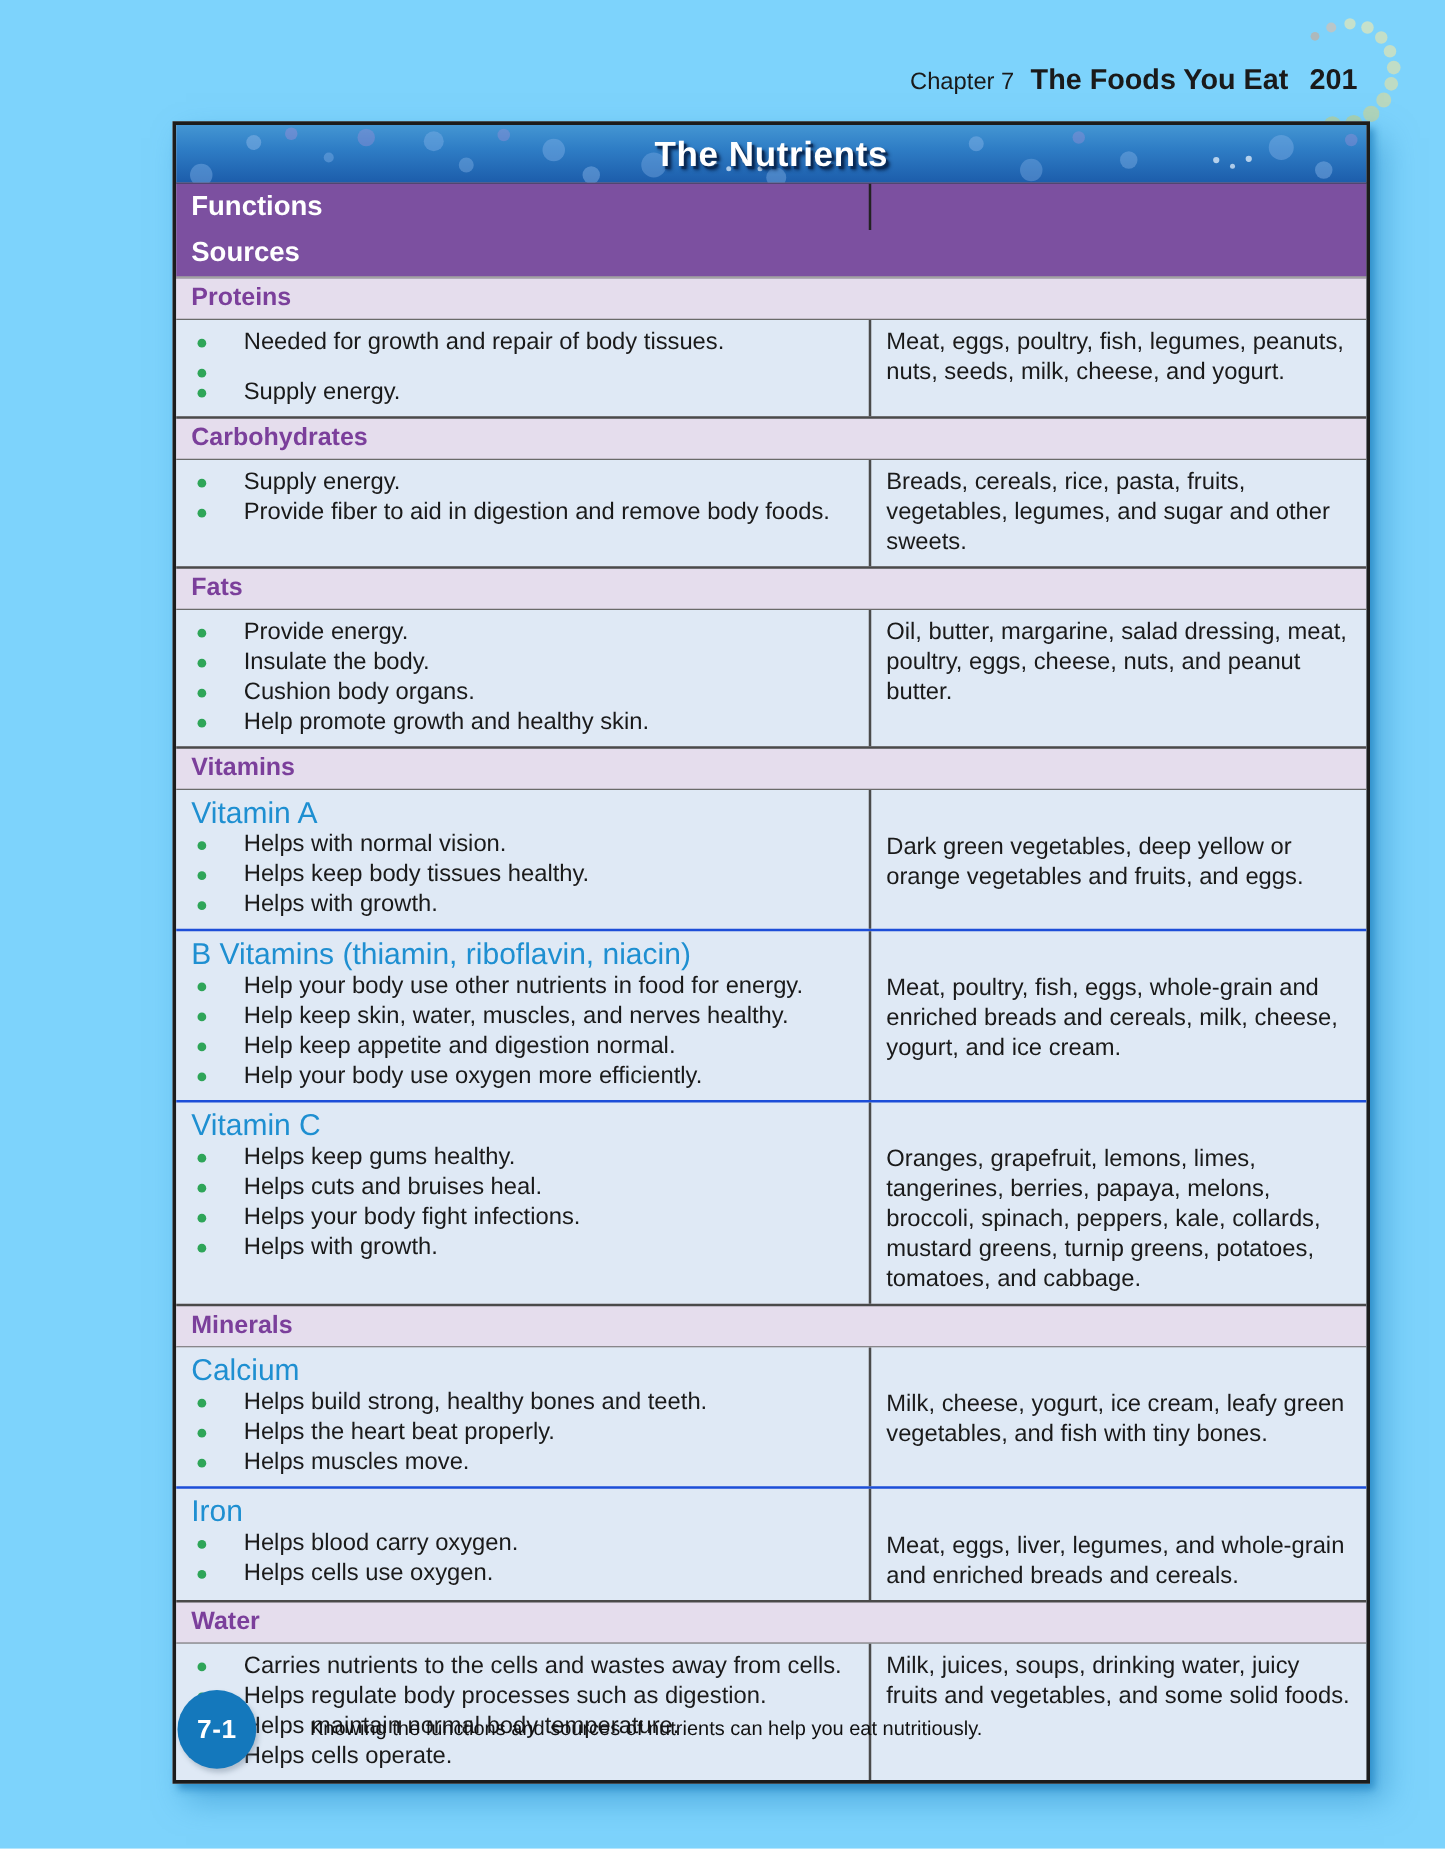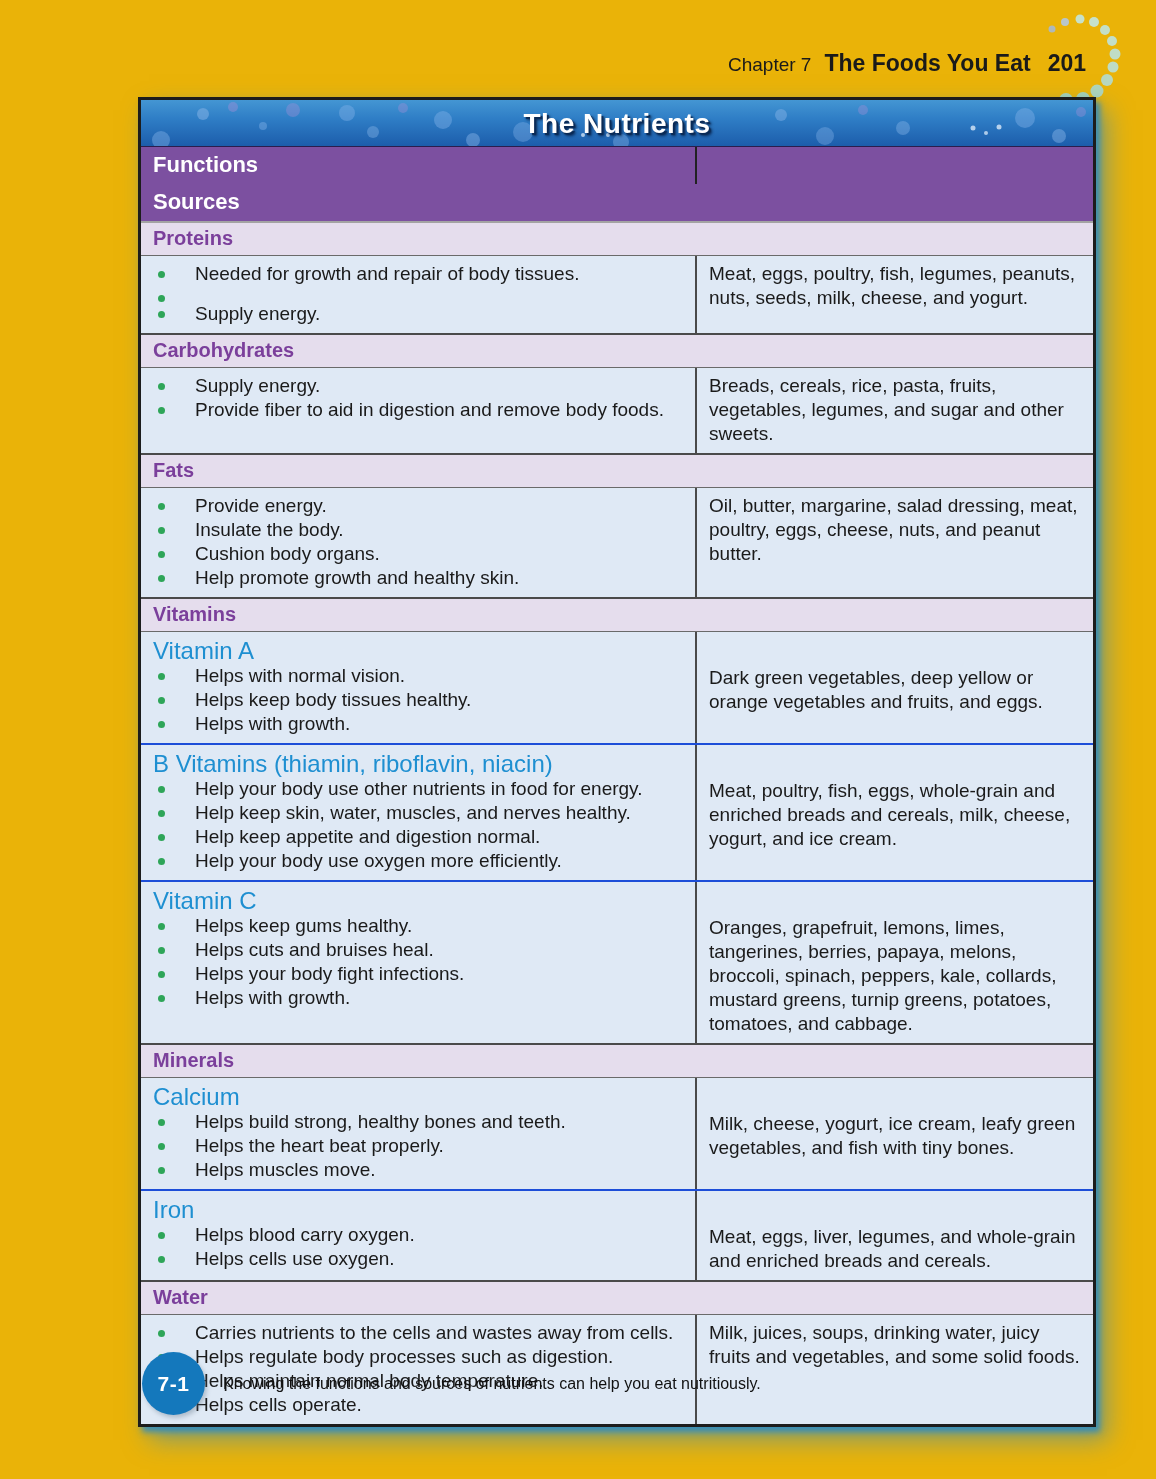--- a/index.html
+++ b/index.html
@@ -1,19 +1,19 @@
 <!DOCTYPE html>
 <html style="--header-purple: #7C50A0; --section-bg: #E5DDED; --section-text: #7B3F9B; --body-bg: #DFE9F5; --subhead-blue: #1E8FD1; --bullet-green: #2EA558; --badge-blue: #1478BC;"><head>
 <meta charset="utf-8">
 <style>
   * { margin:0; padding:0; box-sizing:border-box; }
   html,body { background:#ffffff; }
   body { font-family:"Liberation Sans", sans-serif; }
   .page {
-    position:relative; width:1156px; height:1479px; background:#eab308; overflow:hidden;
+    position:relative; width:1156px; height:1479px; background:#7dd3fc; overflow:hidden;
   }
 
   
   .page-header {
     position:absolute; top:50px; right:70px;
     display:flex; align-items:baseline; color:#1a1a1a; white-space:nowrap;
   }
   .page-header .chapter { font-size:19px; font-weight:400; }
   .page-header .book-title { font-size:23px; font-weight:bold; margin-left:13px; }
   .page-header .page-num { font-size:23px; font-weight:bold; margin-left:17px; }
@@ -57,21 +57,21 @@
 
   .nutrient-subhead { color:var(--subhead-blue); font-size:24px; line-height:26px; padding-left:12px; }
   .bullet-item { display:flex; align-items:flex-start; }
   .bullet-icon {
     flex:none; width:7px; height:7px; border-radius:50%;
     background:var(--bullet-green); margin:9px 0 0 17px;
   }
   .bullet-text { margin-left:30px; font-size:19px; line-height:24px; color:#1a1a1a; }
 
   
-  .figure-caption { position:absolute; left:142px; top:1352px; display:flex; align-items:center; }
+  .figure-caption { position:absolute; left:142px; top:1352px; display:flex; align-items:center;gap:25px; }
   .figure-badge {
     flex:none; width:63px; height:63px; border-radius:50%;
     background:var(--badge-blue);
     display:flex; align-items:center; justify-content:center;
     box-shadow:2px 3px 4px rgba(90,110,130,0.35);
   }
   .figure-number { color:#fff; font-weight:bold; font-size:21px; letter-spacing:0.5px; }
   .caption-text { margin-left:18px; font-size:16px; color:#111; }
 </style>
 </head>

